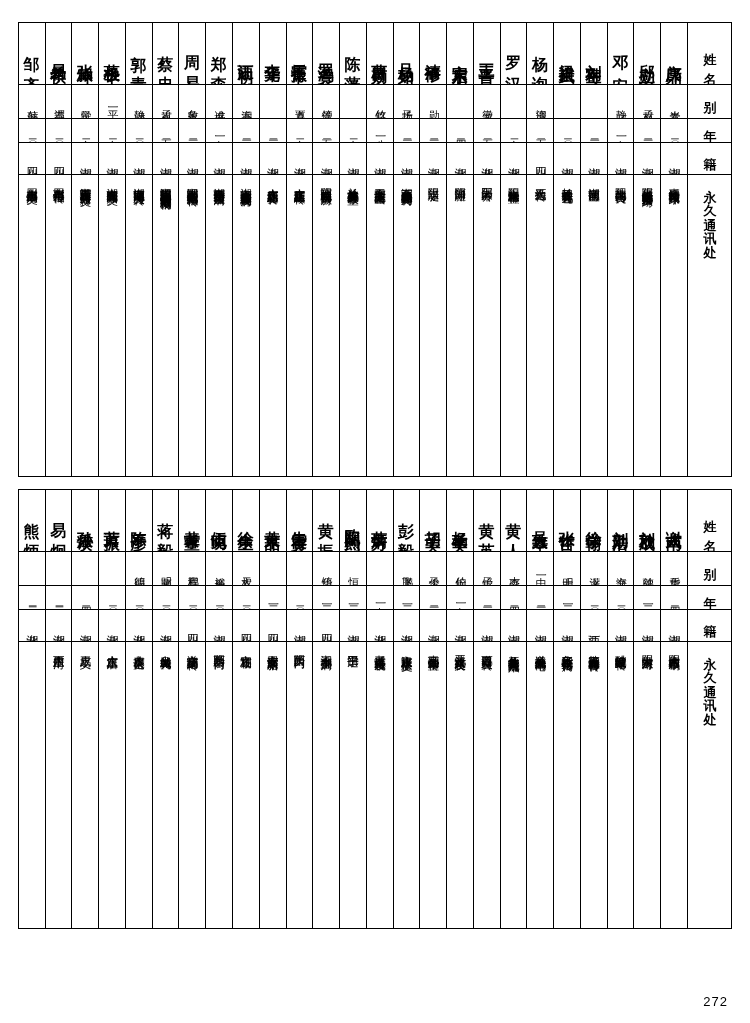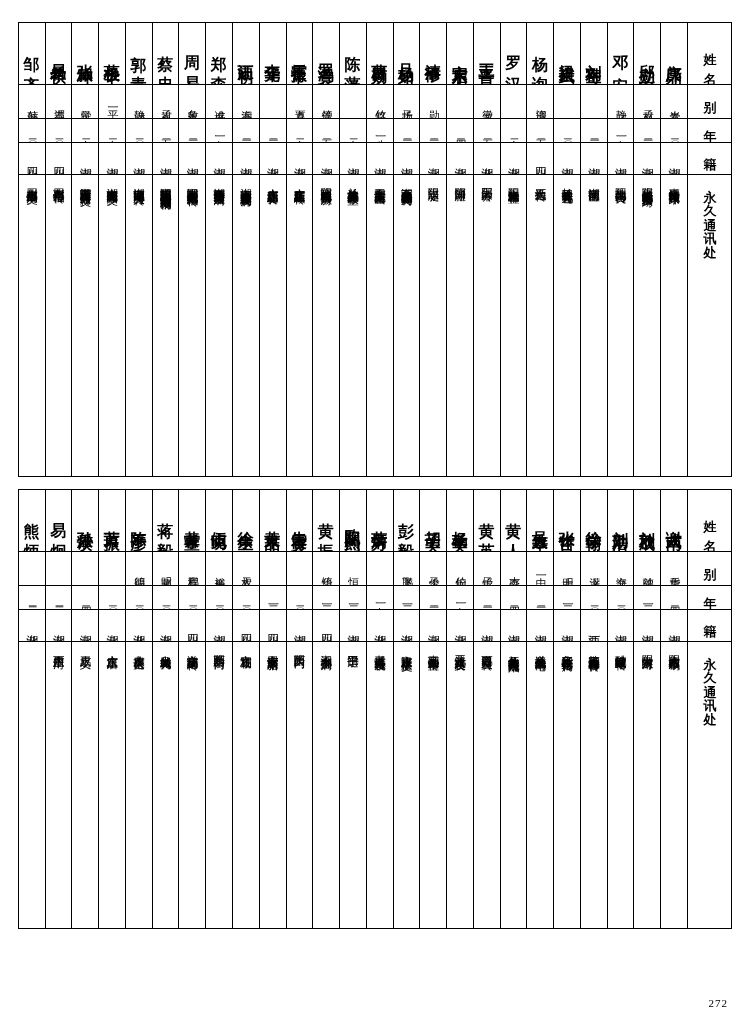--- a/index.html
+++ b/index.html
@@ -104,22 +104,22 @@
   .label-addr {
     font-size: 13px;
     font-weight: 700;
     letter-spacing: 14px;
     font-family: "DejaVu Serif", serif;
   }
   .page-num {
     position: absolute;
     right: 22px;
     bottom: 14px;
-    font-size: 11px;
-    font-family: Liberation Serif, serif;
+    font-size: 13px;
+    font-family: Liberation Sans, sans-serif;
     letter-spacing: 1px;
     margin-left: 40px;
   }
 </style>
 </head>
 <body>
 
 <div class="page">
 
   <div class="table-block block-top">

